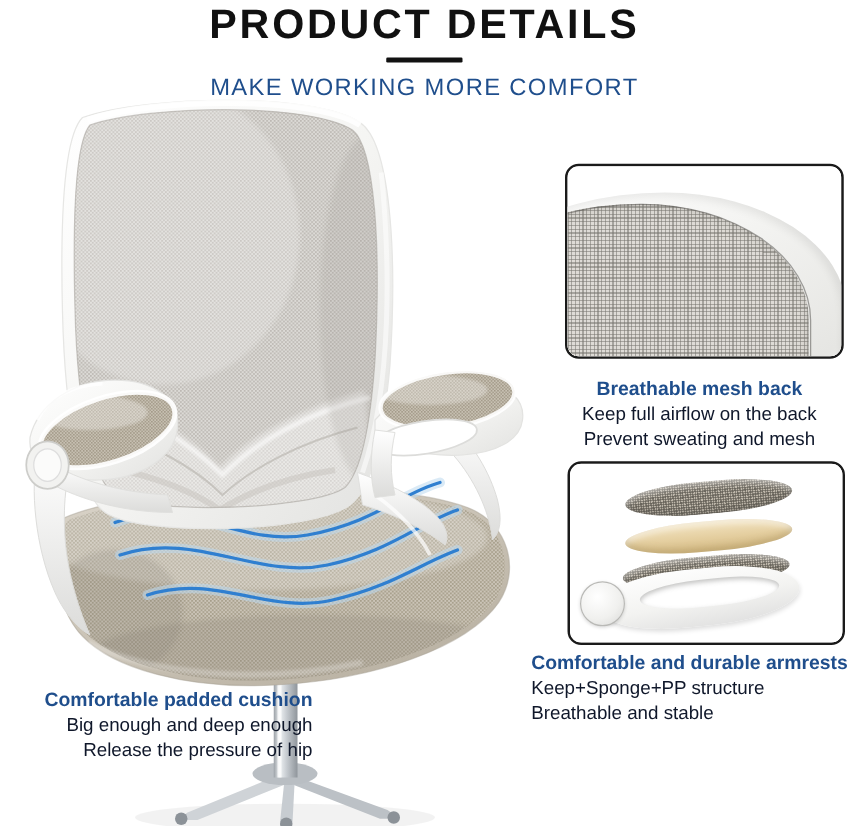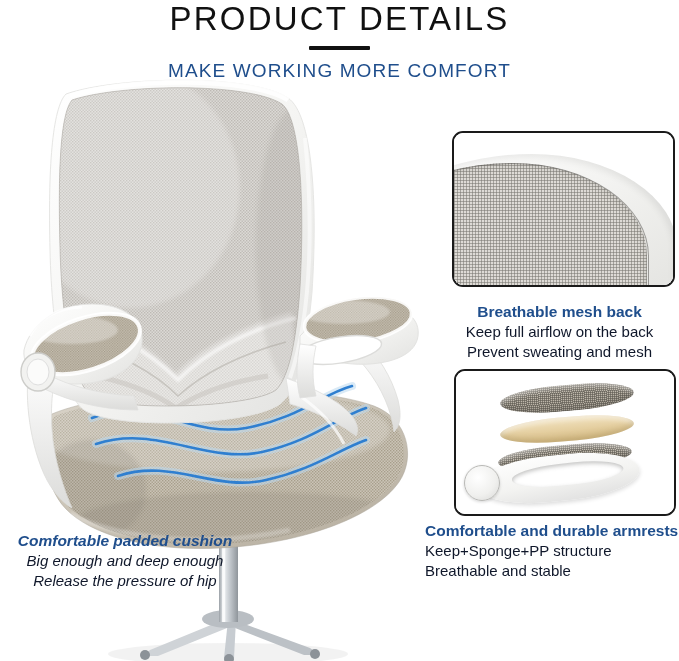--- a/index.html
+++ b/index.html
@@ -9,39 +9,39 @@
     font-family:"Liberation Sans", sans-serif;
     position:relative;
     overflow:hidden;
     -webkit-font-smoothing:antialiased;
   }
   .stage{position:absolute;left:0;top:0;width:679px;height:661px;}
 
   
   .hdr{position:absolute;left:0;top:0;width:679px;text-align:center;}
   .hdr-title{
-    font-size:33px;font-weight:400;color:#111111;
+    font-size:33px;font-weight:700;color:#111111;
     letter-spacing:2.2px;line-height:1;
     margin-top:2px;
     font-family:"Liberation Sans", sans-serif;
   }
   .hdr-rule{
     width:61px;height:4px;background:#111111;
     margin:11px auto 0 auto;border-radius:1px;
   }
   .hdr-sub{
     font-size:19px;font-weight:400;color:#1f4e8c;
     letter-spacing:1.1px;line-height:1;margin-top:11px;
   }
 
   
   .cap{position:absolute;}
   .cap-h{font-size:15.5px;font-weight:700;color:#1f4e8c;line-height:1.28;}
   .cap-l{font-size:15px;font-weight:400;color:#0f172a;line-height:1.32;}
-  .cap-left{left:0px;top:531px;width:250px;text-align:center;font-style:italic;}
+  .cap-left{left:0px;top:551px;width:250px;text-align:right;}
   .cap-mesh{left:440px;top:290px;width:239px;text-align:center;margin-top:12px;}
   .cap-arm{left:425px;top:521px;width:254px;}
 
   
   .panel{
     position:absolute;background:#ffffff;
     border:2px solid #1a1a1a;border-radius:11px;
     overflow:hidden;
   }
   #panel-mesh{left:452px;top:131px;width:219px;height:152px;}

